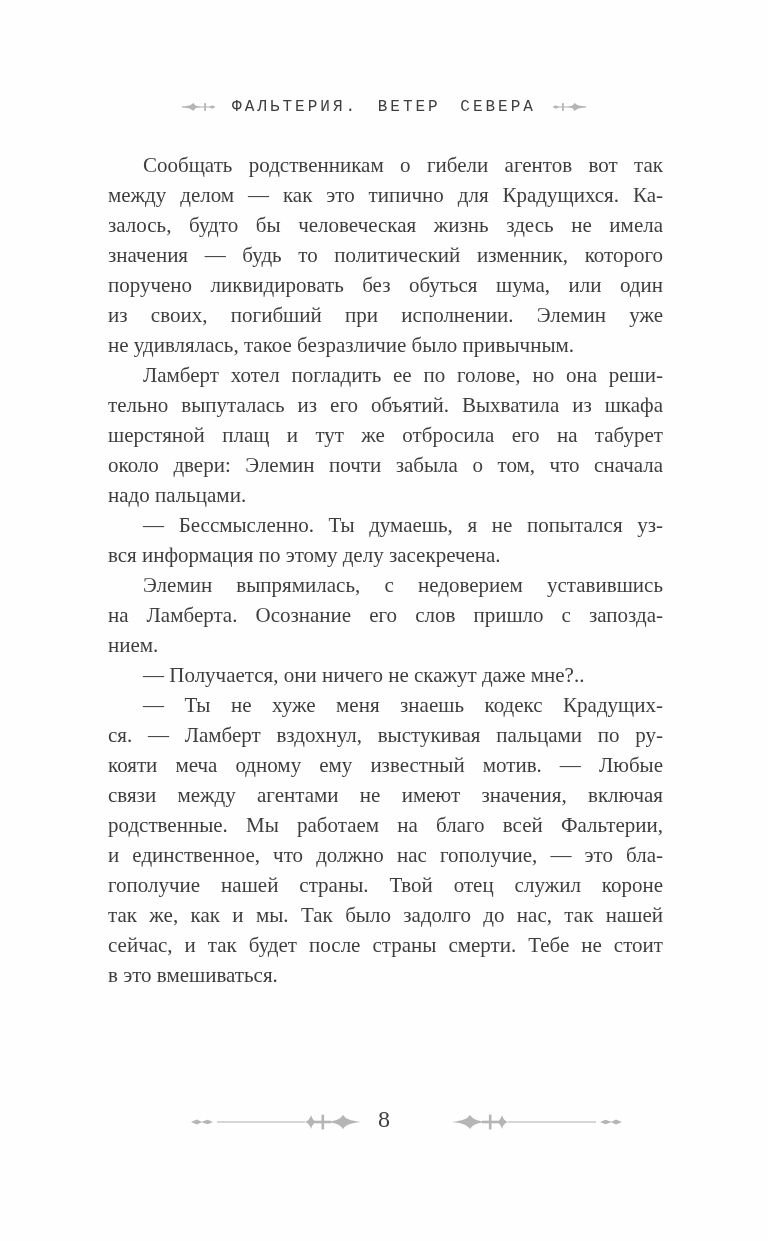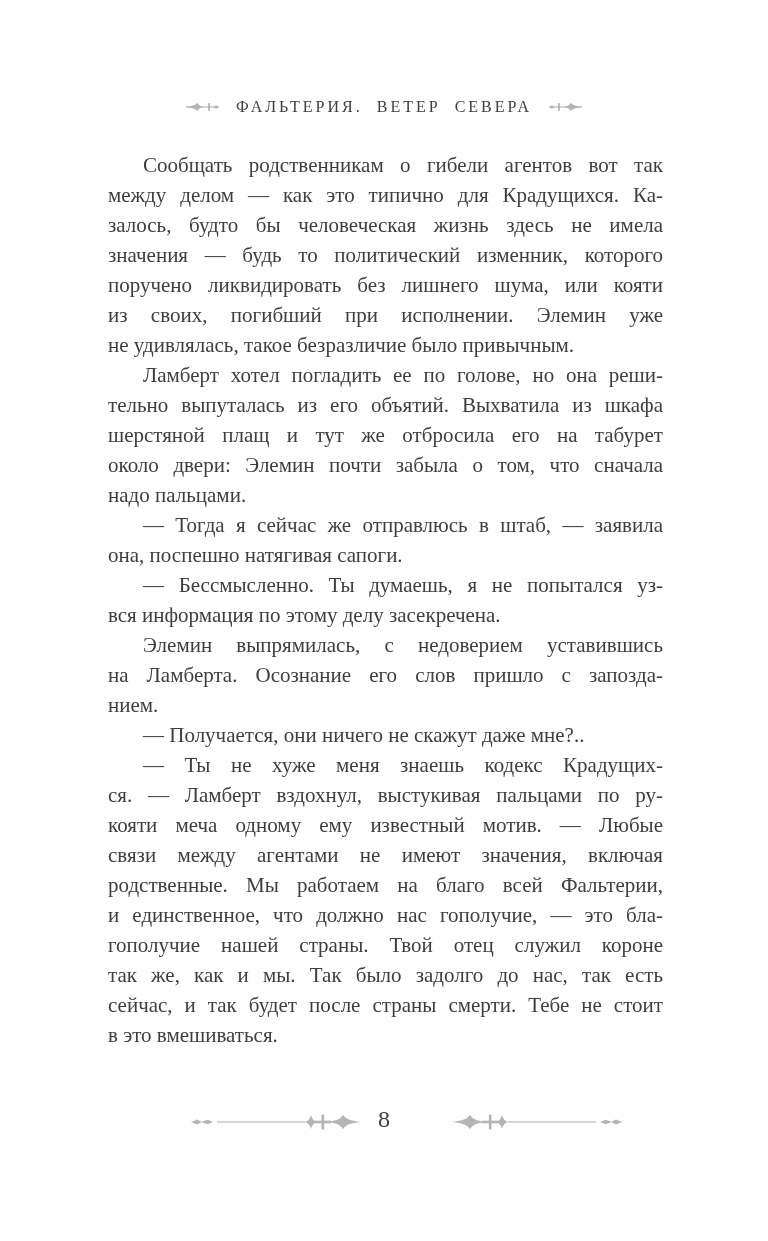--- a/index.html
+++ b/index.html
@@ -18,20 +18,21 @@
   .running-head {
     position: absolute;
     top: 96px;
     left: 0;
     right: 0;
     display: flex;
     align-items: center;
     justify-content: center;
     gap: 16px;
     height: 22px;
+    font-family: Liberation Mono, monospace;
   }
   .running-head-title {
     font-size: 16px;
     letter-spacing: 3px;
     word-spacing: 7px;
     color: #3e3e3e;
     white-space: nowrap;
   }
   .orn { flex: 0 0 auto; display: block; }
 
@@ -90,34 +91,30 @@
       <path d="M29.2,6 L32.2,4.3 L35.4,6 L32.2,7.7 Z"></path>
     </svg>
   </header>
 
   <main class="page-body">
       <div class="paragraph">
         <div class="line first">Сообщать родственникам о гибели агентов вот так</div>
         <div class="line">между делом — как это типично для Крадущихся. Ка-</div>
         <div class="line">залось, будто бы человеческая жизнь здесь не имела</div>
         <div class="line">значения — будь то политический изменник, которого</div>
-        <div class="line">поручено ликвидировать без лишнего шума, или кояти</div>
+        <div class="line">поручено ликвидировать без обуться шума, или один</div>
         <div class="line">из своих, погибший при исполнении. Элемин уже</div>
         <div class="line last">не удивлялась, такое безразличие было привычным.</div>
       </div>
       <div class="paragraph">
         <div class="line first">Ламберт хотел погладить ее по голове, но она реши-</div>
         <div class="line">тельно выпуталась из его объятий. Выхватила из шкафа</div>
         <div class="line">шерстяной плащ и тут же отбросила его на табурет</div>
         <div class="line">около двери: Элемин почти забыла о том, что сначала</div>
         <div class="line last">надо пальцами.</div>
-      </div>
-      <div class="paragraph">
-        <div class="line first">— Тогда я сейчас же отправлюсь в штаб, — заявила</div>
-        <div class="line last">она, поспешно натягивая сапоги.</div>
       </div>
       <div class="paragraph">
         <div class="line first">— Бессмысленно. Ты думаешь, я не попытался уз-</div>
         <div class="line last">вся информация по этому делу засекречена.</div>
       </div>
       <div class="paragraph">
         <div class="line first">Элемин выпрямилась, с недоверием уставившись</div>
         <div class="line">на Ламберта. Осознание его слов пришло с запозда-</div>
         <div class="line last">нием.</div>
       </div>
@@ -125,21 +122,21 @@
         <div class="line first last">— Получается, они ничего не скажут даже мне?..</div>
       </div>
       <div class="paragraph">
         <div class="line first">— Ты не хуже меня знаешь кодекс Крадущих-</div>
         <div class="line">ся. — Ламберт вздохнул, выстукивая пальцами по ру-</div>
         <div class="line">кояти меча одному ему известный мотив. — Любые</div>
         <div class="line">связи между агентами не имеют значения, включая</div>
         <div class="line">родственные. Мы работаем на благо всей Фальтерии,</div>
         <div class="line">и единственное, что должно нас гополучие, — это бла-</div>
         <div class="line">гополучие нашей страны. Твой отец служил короне</div>
-        <div class="line">так же, как и мы. Так было задолго до нас, так есть</div>
+        <div class="line">так же, как и мы. Так было задолго до нас, так нашей</div>
         <div class="line">сейчас, и так будет после страны смерти. Тебе не стоит</div>
         <div class="line last">в это вмешиваться.</div>
       </div>
     </main>
 
   <footer>
     <svg class="footer-orn-left" width="172" height="20" viewBox="0 0 172 20" fill="#b5b5b5">
       <path d="M1,10 L7,7.4 L12,10 L7,12.6 Z"></path>
       <path d="M11,10 L17.5,7.8 L23,10 L17.5,12.2 Z"></path>
       <rect x="27" y="9.45" width="88" height="1.1"></rect>

